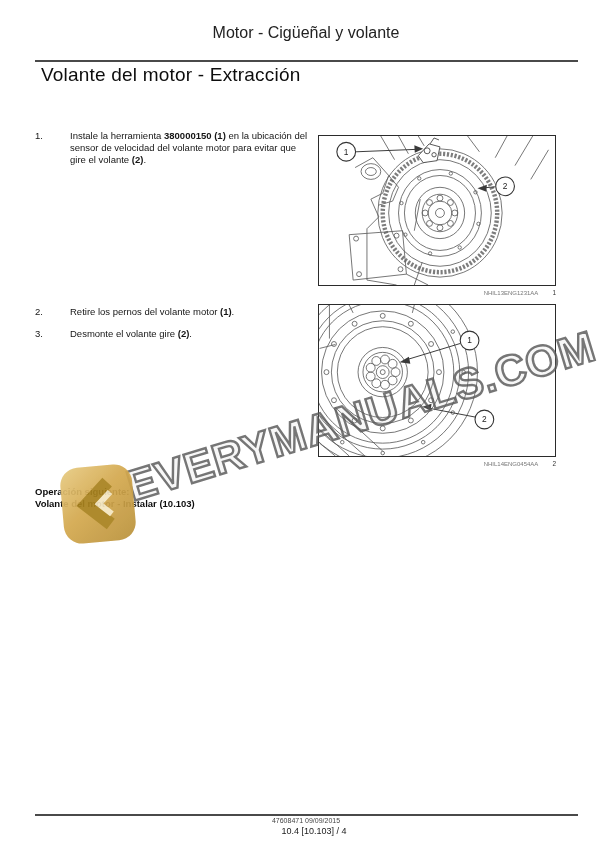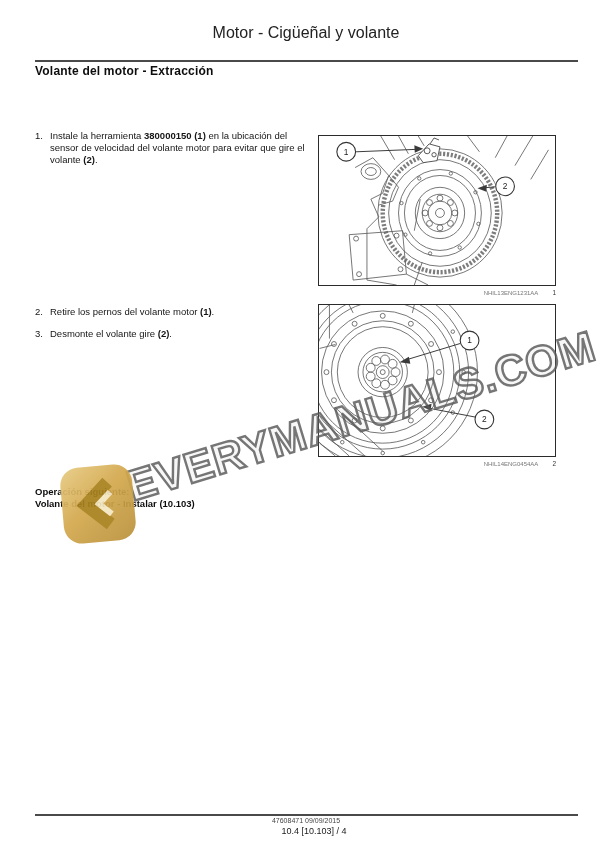--- a/index.html
+++ b/index.html
@@ -5,30 +5,30 @@
   html,body{margin:0;padding:0;background:#ffffff;}
   .page{
     position:relative;width:612px;height:864px;background:#ffffff;overflow:hidden;
     font-family:"Liberation Sans","DejaVu Sans",sans-serif;color:#111;
   }
   .doc-header{position:absolute;top:24px;left:0;width:612px;text-align:center;
     font-size:16px;color:#222;}
   .rule{position:absolute;left:35px;width:543px;border-top:2px solid #4a4a4a;height:0;}
   .rule-top{top:60px;}
   .rule-bottom{top:814px;}
-  .page-title{position:absolute;top:64px;left:35px;font-size:12px;font-weight:bold;
+  .page-title{position:absolute;top:64px;left:41px;font-size:19px;font-weight:normal;
     letter-spacing:.2px;color:#0d0d0d;}
   .op-block{position:absolute;left:35px;font-size:9.5px;font-weight:bold;
     line-height:11.6px;color:#0d0d0d;width:540px;}
   .op-prev{top:95px;}
   .op-next{top:486px;}
   .step{position:absolute;left:35px;width:276px;display:flex;font-size:9.5px;
     line-height:11.8px;color:#151515;}
   .step-num{width:15px;flex:none;}
-  .step-body{flex:1;}
+  .step-body{flex:1;margin-left:20px;}
   .step b{font-weight:bold;}
   #step-1{top:130px;}
   #step-2{top:306px;}
   #step-3{top:328px;}
   .fig-frame{position:absolute;left:318px;width:238px;border:1.5px solid #2b2b2b;
     box-sizing:border-box;background:#fff;}
   #fig-1{top:135px;height:151px;}
   #fig-2{top:304px;height:153px;}
   .fig-frame svg{display:block;width:100%;height:100%;}
   .fig-caption{position:absolute;left:318px;width:238px;display:flex;

